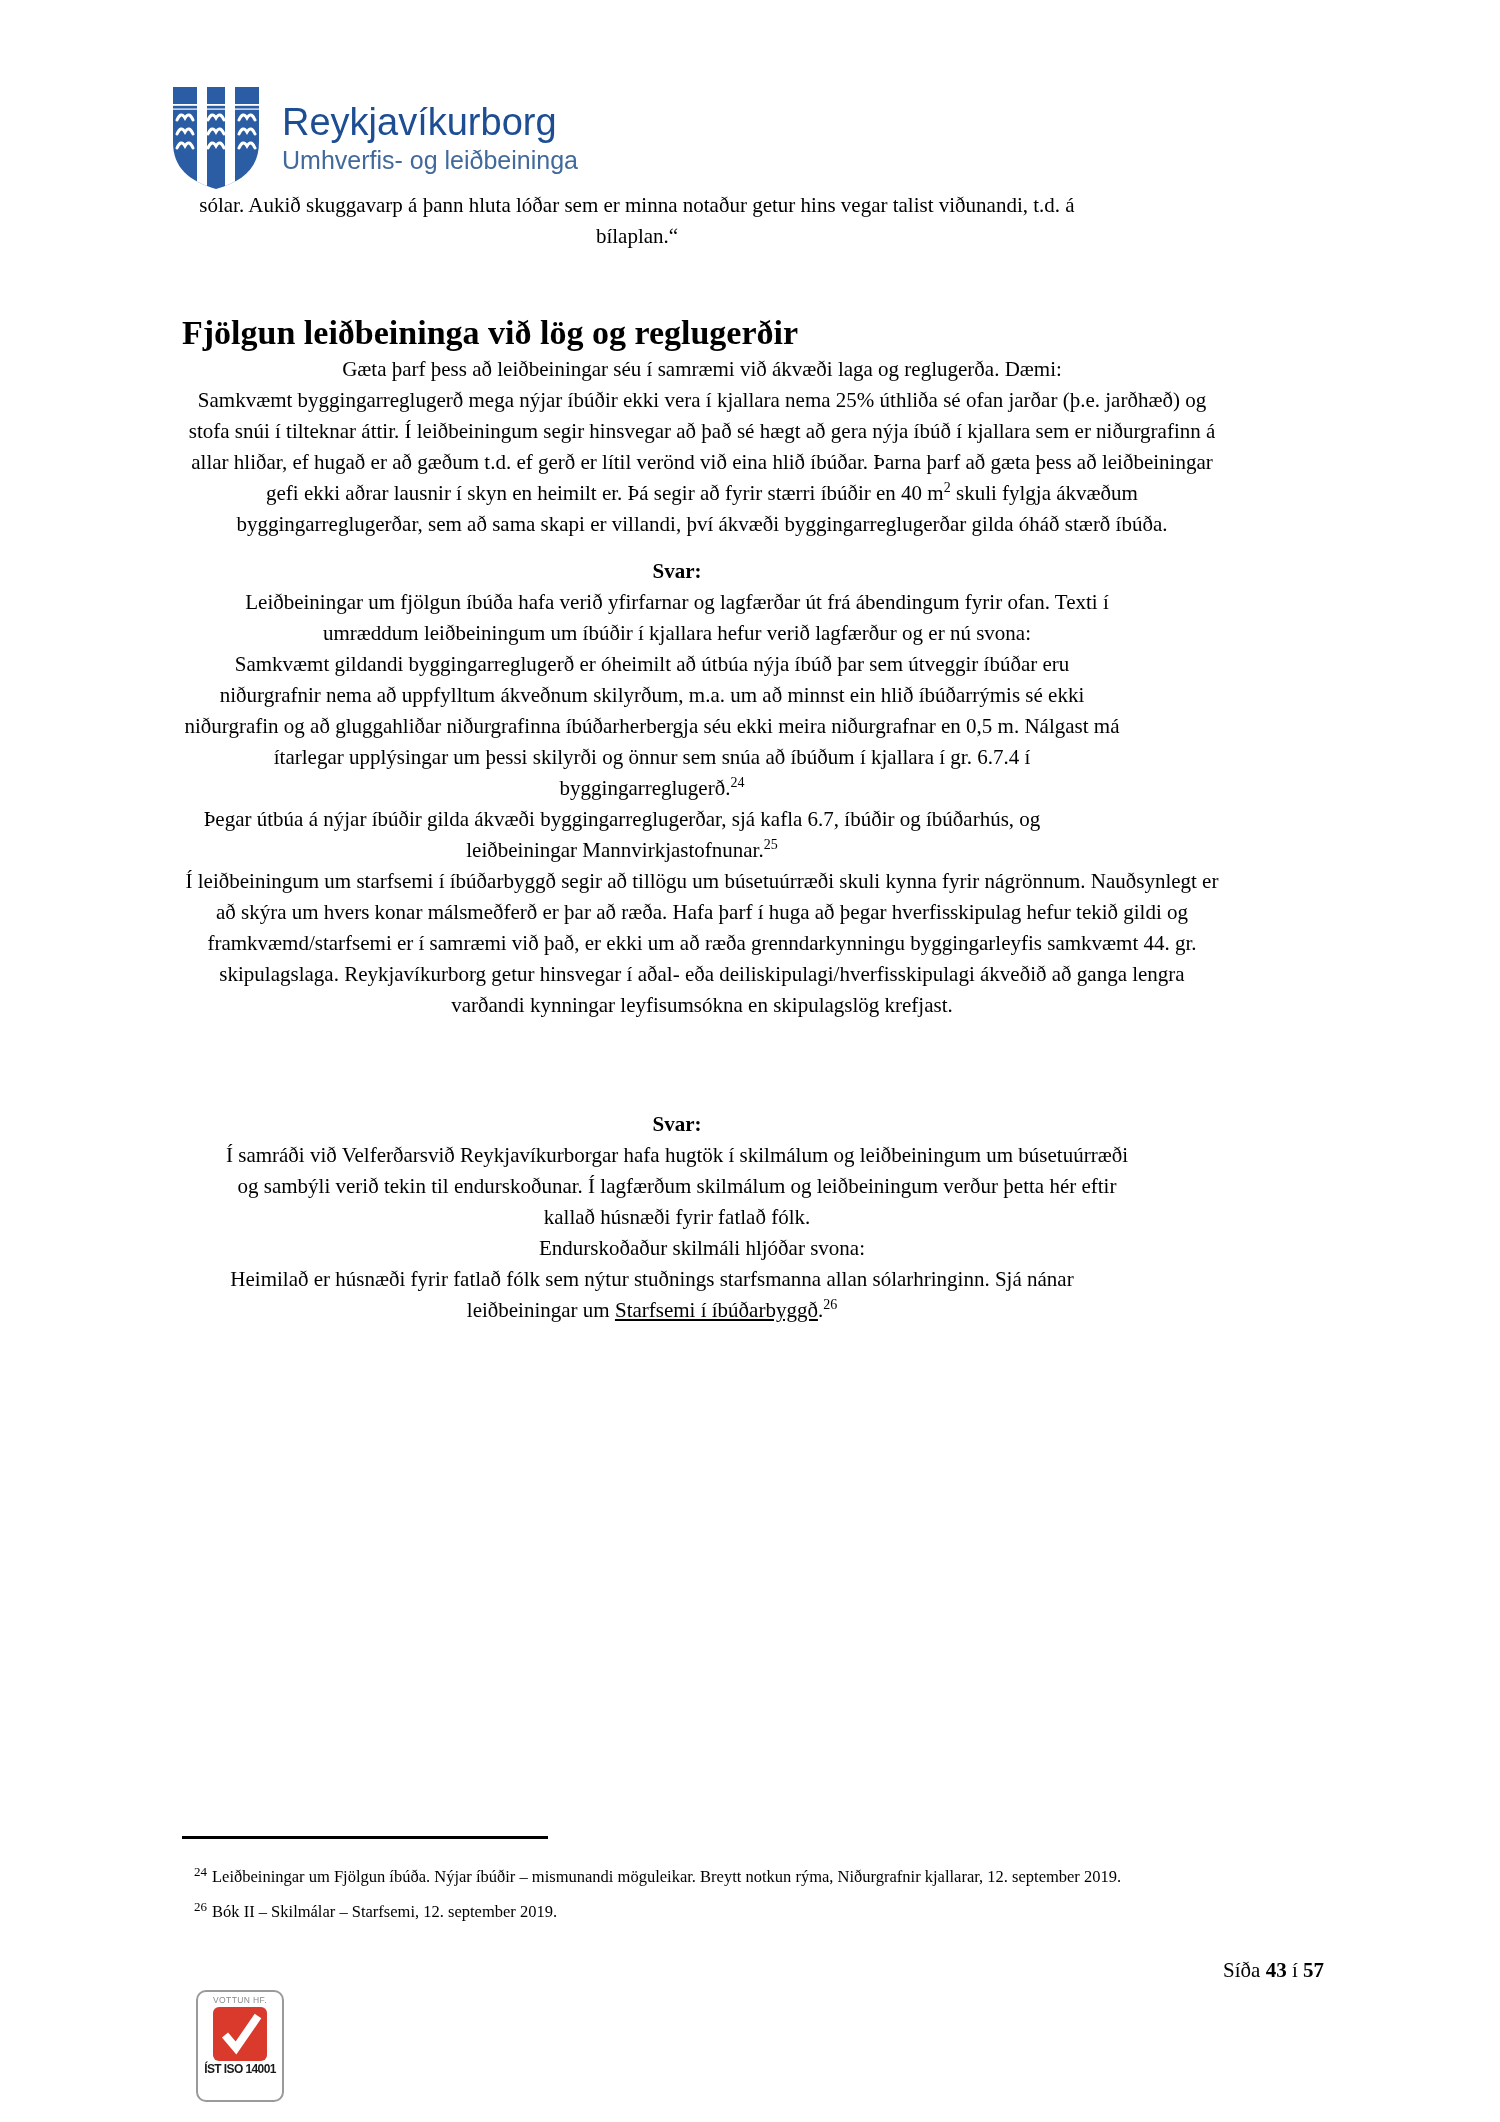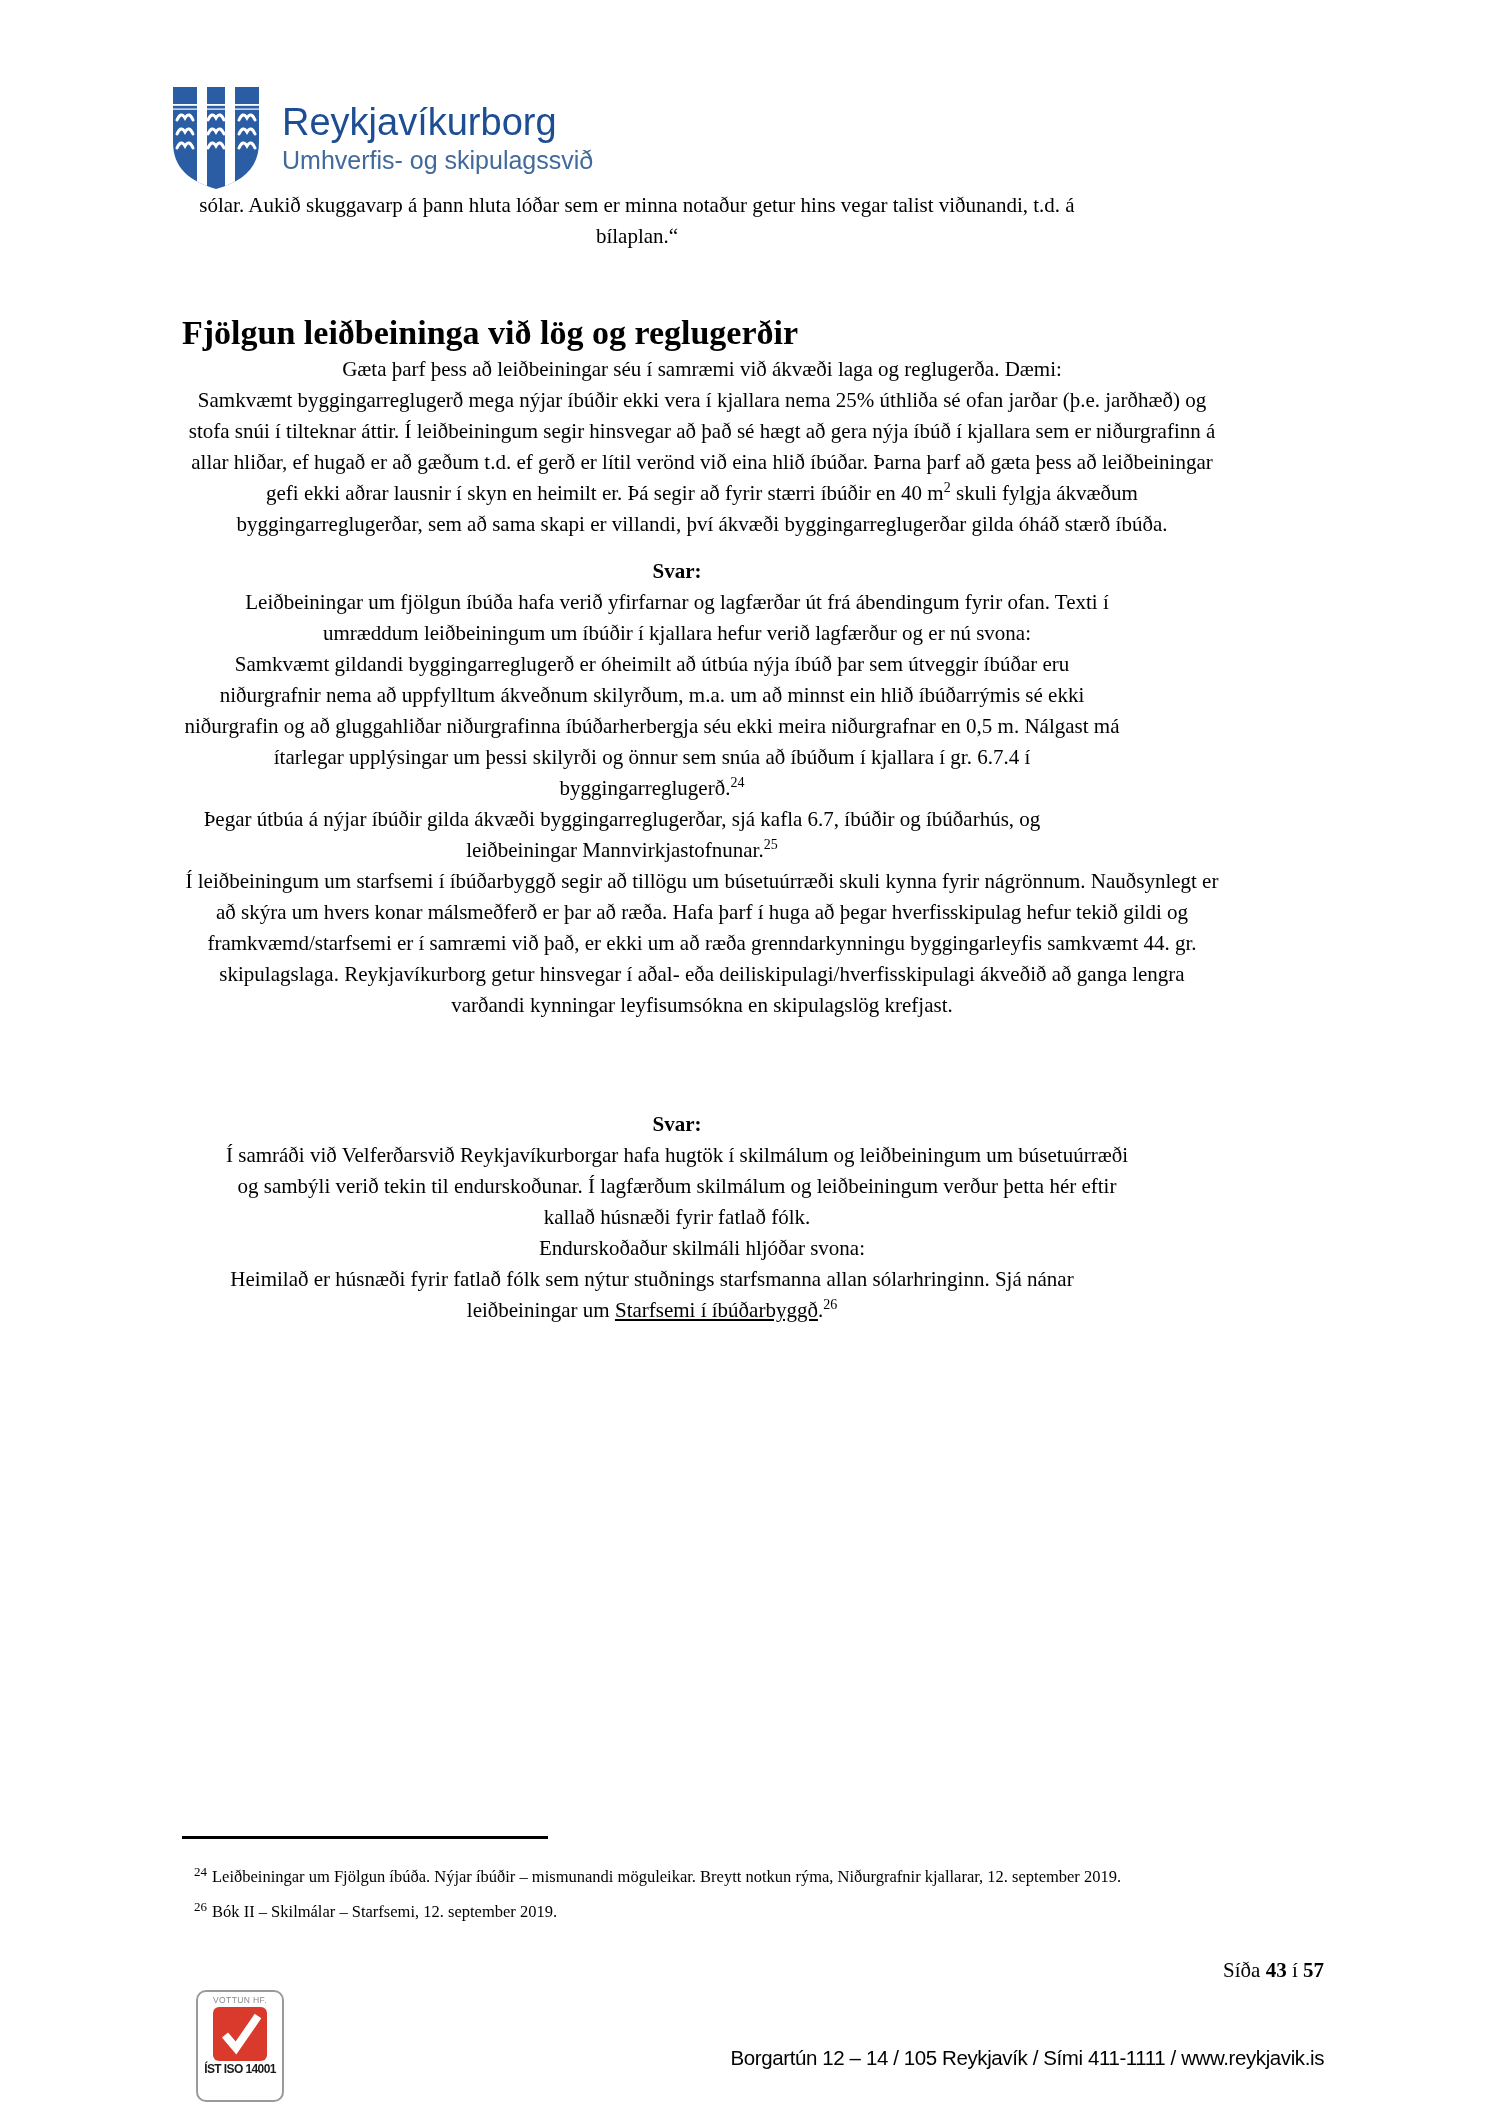--- a/index.html
+++ b/index.html
@@ -76,21 +76,21 @@
           <path d="M38 50 Q42 41 46 48 Q50 41 54 50"></path>
           <path d="M38 64 Q42 55 46 62 Q50 55 54 64"></path>
           <path d="M69 36 Q73 27 77 34 Q81 27 85 36"></path>
           <path d="M69 50 Q73 41 77 48 Q81 41 85 50"></path>
           <path d="M69 64 Q73 55 77 62 Q81 55 85 64"></path>
         </g>
       </g>
     </svg>
     <div class="logo-text">
       <div class="org-name">Reykjavíkurborg</div>
-      <div class="org-division">Umhverfis- og skipulagssvið</div>
+      <div class="org-division">Umhverfis- og leiðbeininga</div>
     </div>
   </header>
 
   <main class="content">
     <p class="body-p intro">sólar. Aukið skuggavarp á þann hluta lóðar sem er minna notaður getur hins vegar talist viðunandi, t.d. á bílaplan.“</p>
 
     <h1 class="section-title">Fjölgun leiðbeininga við lög og reglugerðir</h1>
 
     <p class="body-p lead">Gæta þarf þess að leiðbeiningar séu í samræmi við ákvæði laga og reglugerða. Dæmi:</p>
 
@@ -128,15 +128,14 @@
   <div class="iso-badge">
     <div class="badge-top">VOTTUN HF.</div>
     <div class="badge-check" style="background:#d93a2b;">
       <svg width="54" height="54" viewBox="0 0 54 54">
         <path d="M12 28 L23 41 L45 9" stroke="#fff" stroke-width="8" fill="none"></path>
       </svg>
     </div>
     <div class="badge-bottom">ÍST ISO 14001</div>
   </div>
 
-  <div class="address">Borgartún 12 – 14 / 105 Reykjavík / Sími 411-1111 / www.reykjavik.is</div>
 
 </div>
 
 </body></html>

